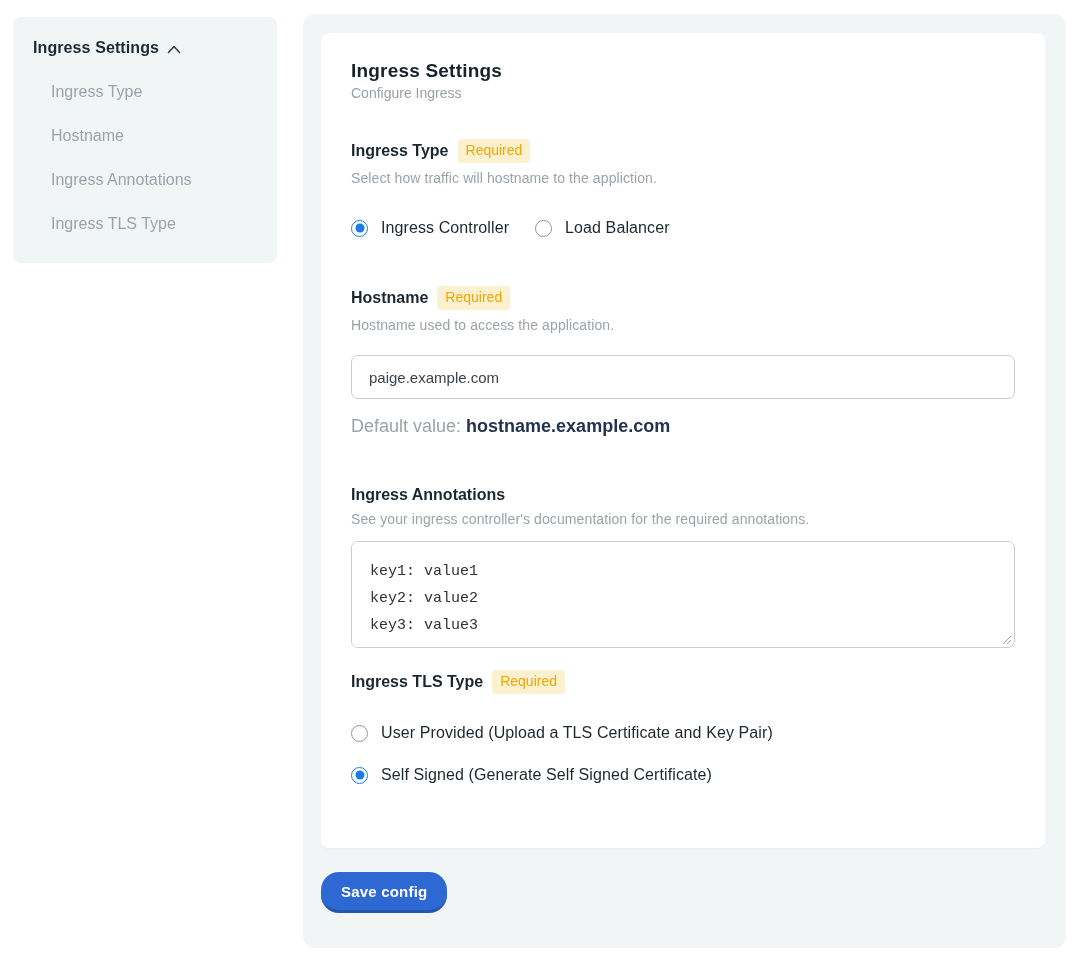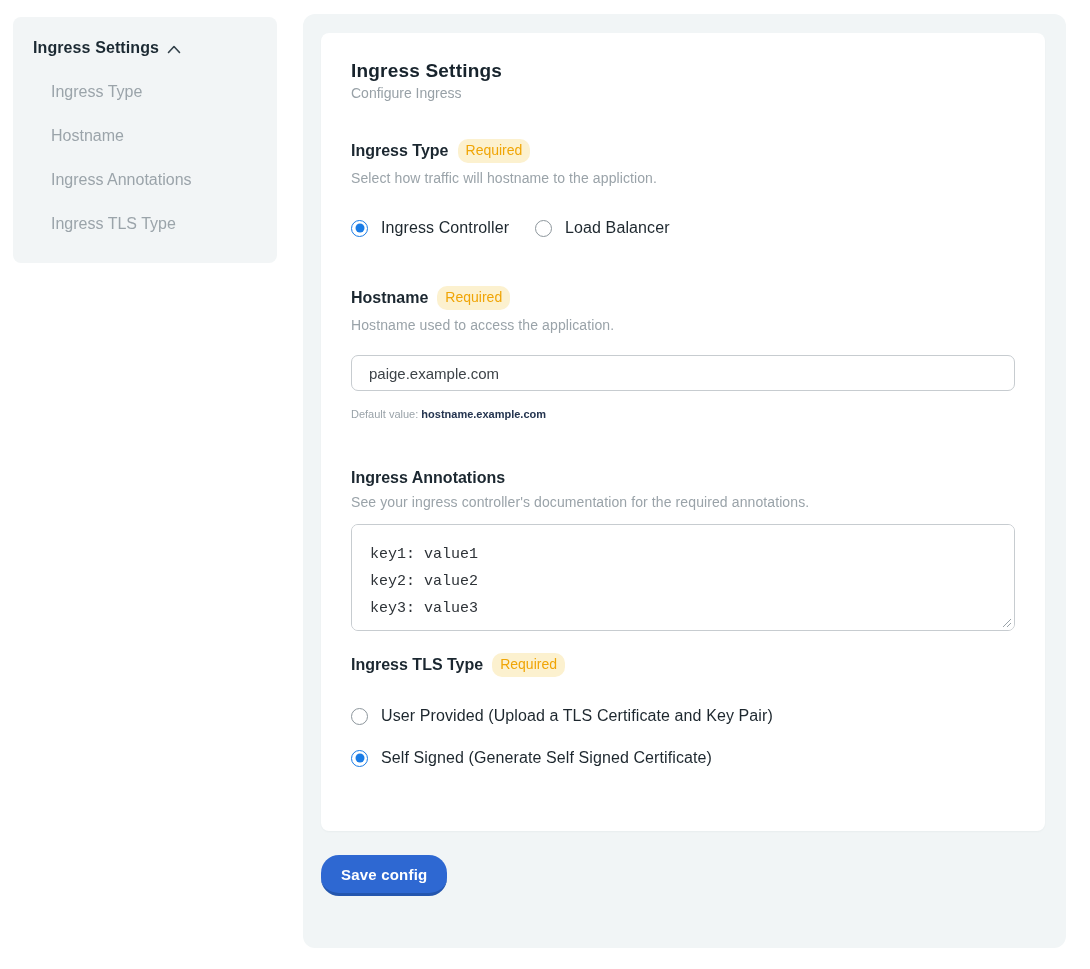--- a/index.html
+++ b/index.html
@@ -91,21 +91,21 @@
   .section-label {
     font-size: 16px;
     font-weight: 700;
     color: #1b2730;
   }
   .required-badge {
     background: #fcf1cf;
     color: #f0a506;
     font-size: 14px;
     padding: 3px 8px 4px 8px;
-    border-radius: 10px;
+    border-radius: 4px;
     line-height: 17px;
   }
   .section-desc {
     margin-top: 7px;
     font-size: 14px;
     color: #9aa3a9;
     letter-spacing: 0.1px;
   }
 
   
@@ -147,34 +147,34 @@
   .radio-label {
     font-size: 16px;
     color: #1d272e;
     letter-spacing: 0.1px;
   }
 
   
   .text-input {
     margin-top: 22px;
     width: 664px;
-    height: 36px;
+    height: 44px;
     border: 1px solid #c7ccd0;
     border-radius: 7px;
     padding: 0 17px;
     font-size: 15px;
     color: #3d4348;
     font-family: "Liberation Sans", sans-serif;
     background: #ffffff;
     outline: none;
     display: block;
   }
   .default-value-line {
     margin-top: 17px;
-    font-size: 11px;
+    font-size: 18px;
     color: #9aa3a9;
   }
   .default-value-line strong {
     color: #24344f;
     font-weight: 700;
   }
   .textarea-wrap {
     position: relative;
     margin-top: 14px;
     width: 664px;

